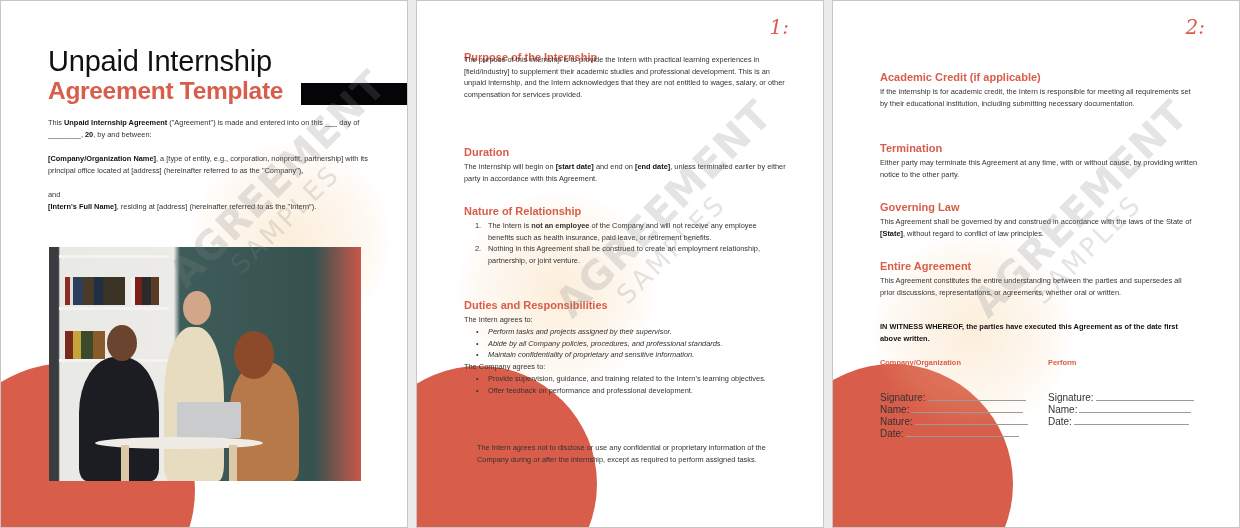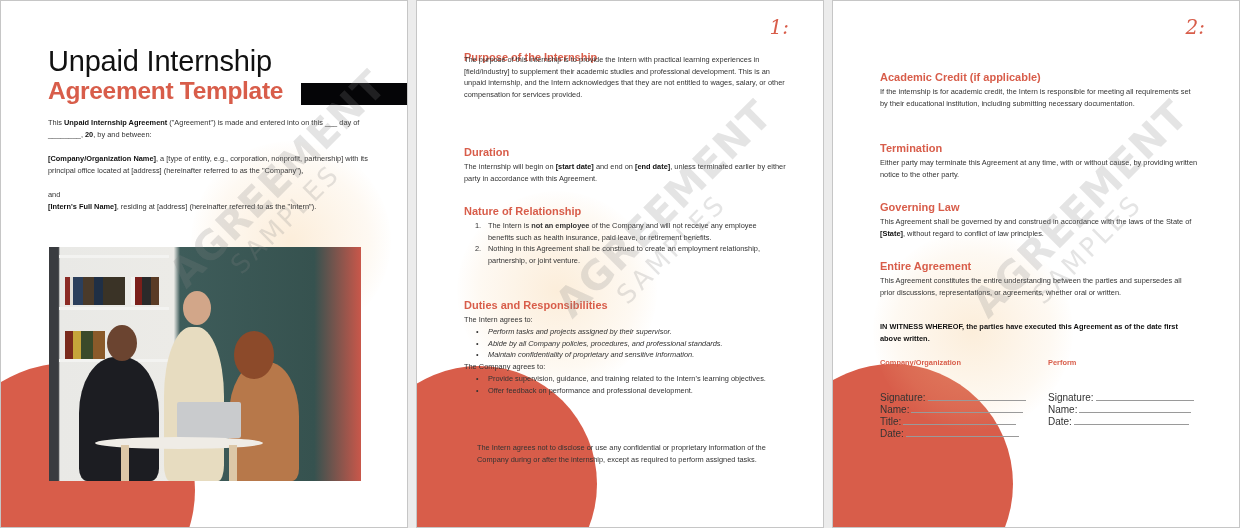--- a/index.html
+++ b/index.html
@@ -231,21 +231,21 @@
   <div class="sec-heading" style="top:259px;">Entire Agreement</div>
   <div class="sec-text" style="top:274px; width:318px;">This Agreement constitutes the entire understanding between the parties and supersedes all prior discussions, representations, or agreements, whether oral or written.</div>
 
   <div class="witness" style="top:320px;">IN WITNESS WHEREOF, the parties have executed this Agreement as of the date first above written.</div>
 
   <div class="sig-head" style="left:47px; top:357px;">Company/Organization</div>
   <div class="sig-head" style="left:215px; top:357px;">Perform</div>
 
   <div class="sig-line" style="left:47px; top:391px;"><span>Signature:</span><span class="underline" style="width:98px;"></span></div>
   <div class="sig-line" style="left:47px; top:403px;"><span>Name:</span><span class="underline" style="width:112px;"></span></div>
-  <div class="sig-line" style="left:47px; top:415px;"><span>Title:</span><span class="underline" style="width:113px;"></span></div>
+  <div class="sig-line" style="left:47px; top:415px;"><span>Nature:</span><span class="underline" style="width:113px;"></span></div>
   <div class="sig-line" style="left:47px; top:427px;"><span>Date:</span><span class="underline" style="width:113px;"></span></div>
 
   <div class="sig-line" style="left:215px; top:391px;"><span>Signature:</span><span class="underline" style="width:98px;"></span></div>
   <div class="sig-line" style="left:215px; top:403px;"><span>Name:</span><span class="underline" style="width:112px;"></span></div>
   <div class="sig-line" style="left:215px; top:415px;"><span>Date:</span><span class="underline" style="width:115px;"></span></div>
 
   <div class="watermark" style="left:120px; top:200px; width:240px;">
     <span class="wm-big">AGREEMENT</span>
     <span class="wm-small">SAMPLES</span>
   </div>

